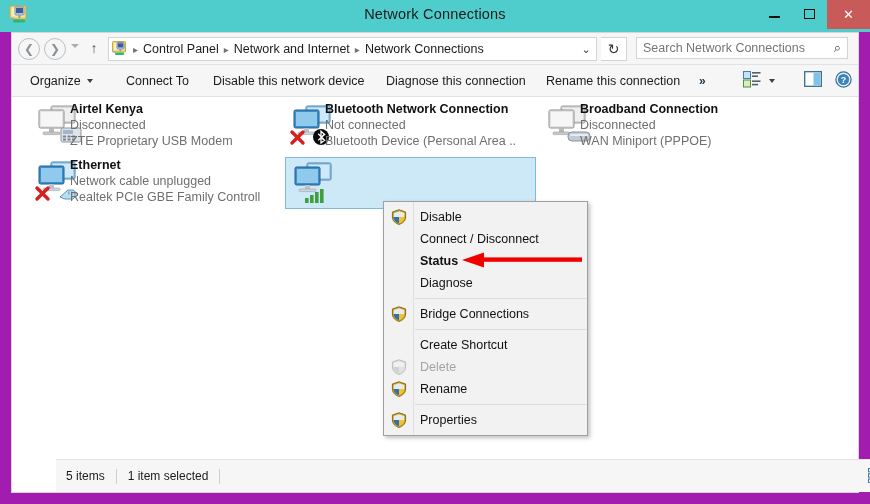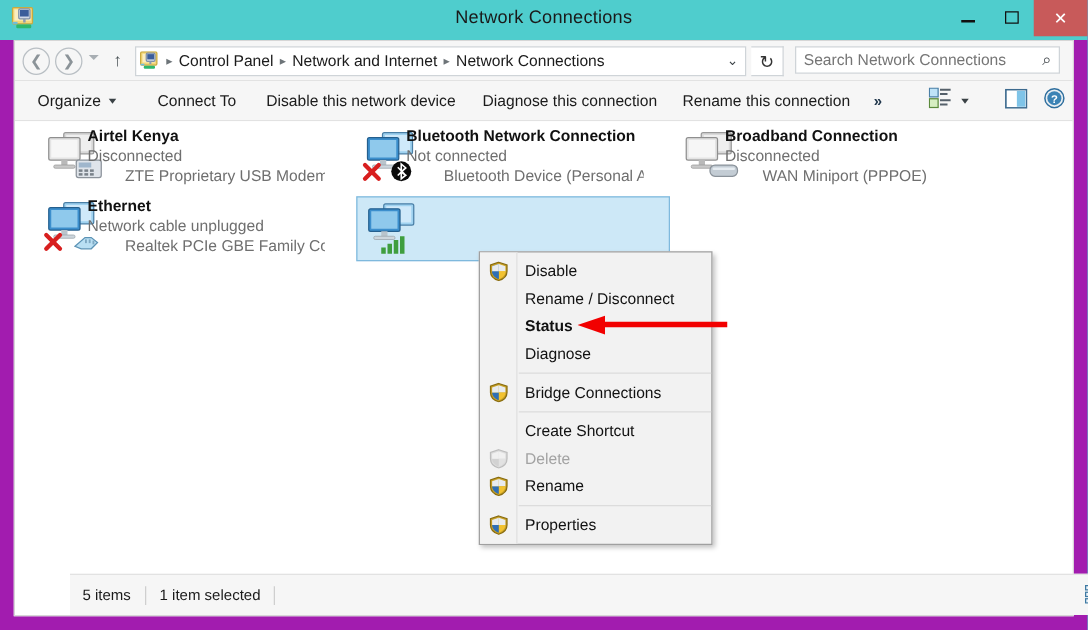--- a/index.html
+++ b/index.html
@@ -118,38 +118,38 @@
     background:#ffffff;
   }
   .conn {
     position:absolute; width:251px; height:52px;
   }
   .conn-icon { position:absolute; left:4px; top:2px; width:52px; height:46px; }
   .conn-text { position:absolute; left:40px; top:0px; width:190px; }
   .conn-name { font-size:12.5px; color:#111; font-weight:bold; line-height:16px;
     white-space:nowrap; overflow:hidden; }
   .conn-status { font-size:12.5px; color:#6f6f6f; line-height:16px; white-space:nowrap; overflow:hidden;}
-  .conn-device { font-size:12.5px; color:#6f6f6f; line-height:16px; white-space:nowrap; overflow:hidden;margin-left:30px;}
+  .conn-device { font-size:12.5px; color:#6f6f6f; line-height:16px; white-space:nowrap; overflow:hidden;}
   .conn.selected {
     background:#cde8f7; border:1px solid #7fb9dd;
   }
   
   #statusbar {
     position:absolute; left:0; top:426px; width:846px; height:33px;
     background:#f6f6f6; border-top:1px solid #e2e2e2;
     display:flex; align-items:center;margin-left:44px;
   }
   #sb-items { font-size:12px; color:#1b1b1b; margin-left:10px; }
   #sb-divider { width:1px; height:15px; background:#cfcfcf; margin:0 11px; }
   #sb-selected { font-size:12px; color:#1b1b1b; }
   #sb-divider2 { width:1px; height:15px; background:#cfcfcf; margin:0 11px; }
   .sb-viewbtn { position:absolute; top:8px; height:17px; width:18px; }
   
   #ctxmenu {
-    position:absolute; left:383px; top:201px; width:187px;
+    position:absolute; left:383px; top:201px; width:205px;
     background:#f2f2f2; border:1px solid #a0a0a0;
     box-shadow: 2px 2px 4px rgba(0,0,0,.25);
     z-index: 50;
   }
   #ctx-gutter {
     position:absolute; left:0; top:0; width:30px; height:100%;
     background:#f2f2f2; border-right:1px solid #e0e0e0;
   }
   .ctx-item {
     position:relative; height:22px; display:flex; align-items:center;
@@ -457,21 +457,21 @@
           <path d="M8 2.2 L13.3 4 V8 H8 Z" fill="#e8ebee"></path>
           <path d="M8 8 H13.3 C13.3 11 10.9 13.2 8 14.1 Z" fill="#f2c230"></path>
           <path d="M2.7 8 H8 V14.1 C5.1 13.2 2.7 11 2.7 8 Z" fill="#2f6fb5"></path>
           <path d="M8 2.2 L2.7 4 V8 H8 Z" fill="#e8ebee"></path>
         </svg>
       </span>
       <span>Disable</span>
     </div>
 
     <div class="ctx-item">
-      <span>Rename / Disconnect</span>
+      <span>Connect / Disconnect</span>
     </div>
 
     <div class="ctx-item bold">
       <span>Status</span>
     </div>
 
     <div class="ctx-item">
       <span>Diagnose</span>
     </div>
 

